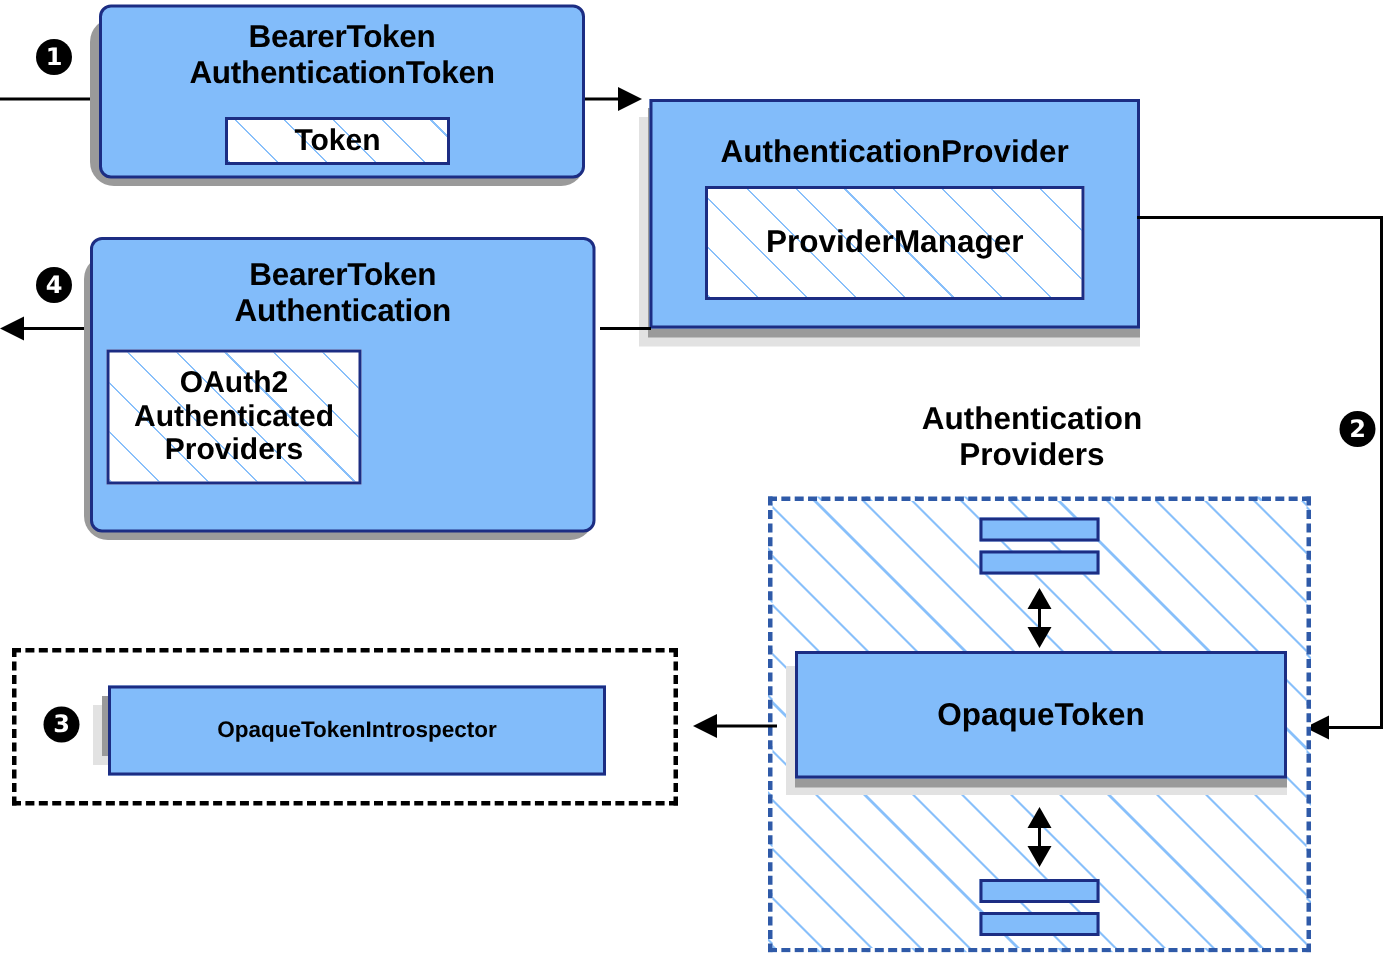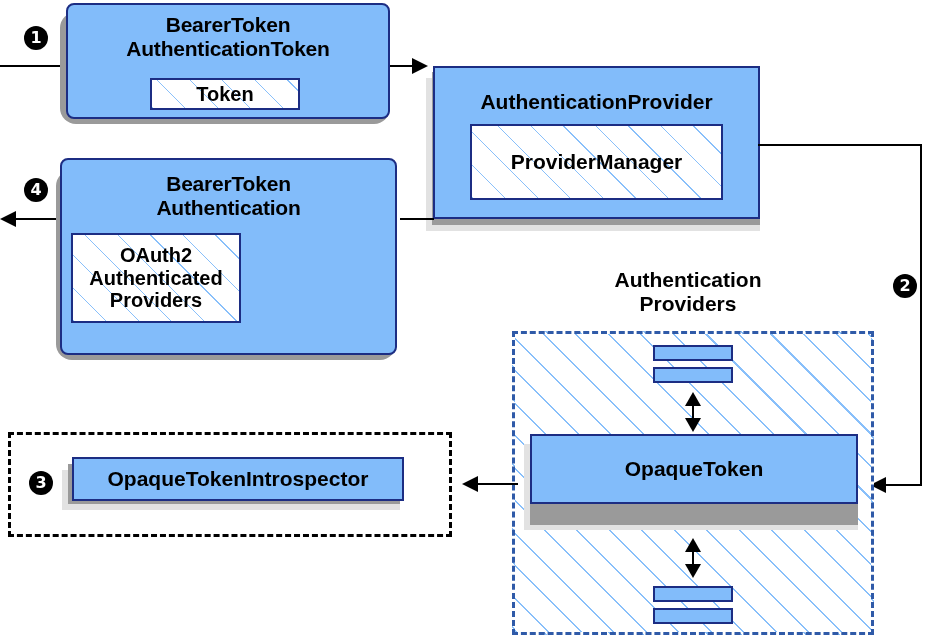--- a/index.html
+++ b/index.html
@@ -217,37 +217,37 @@
 
   <div class="stack-bar" style="left:653px; top:345px; width:80px; height:16px;"></div>
   <div class="stack-bar" style="left:653px; top:367px; width:80px; height:16px;"></div>
 
   <div class="arrow-u" style="left:685px; top:392px;"></div>
   <div class="vline" style="left:692px; top:398px; height:22px;"></div>
   <div class="arrow-d" style="left:685px; top:418px;"></div>
 
   <div class="shadow2" style="left:524px; top:444px; width:334px; height:86px;"></div>
   <div class="shadow" style="left:530px; top:440px; width:328px; height:85px;"></div>
-  <div class="rect-node" style="left:530px; top:434px; width:328px; height:70px; font-size:21px; flex-direction:row;">
+  <div class="rect-node" style="left:530px; top:434px; width:328px; height:85px; font-size:21px; flex-direction:row;">
     <div>OpaqueToken</div>
   </div>
 
   <div class="arrow-u" style="left:685px; top:538px;"></div>
   <div class="vline" style="left:692px; top:544px; height:22px;"></div>
   <div class="arrow-d" style="left:685px; top:564px;"></div>
 
   <div class="stack-bar" style="left:653px; top:586px; width:80px; height:16px;"></div>
   <div class="stack-bar" style="left:653px; top:608px; width:80px; height:16px;"></div>
 
   <div class="hline" style="left:478px; top:483px; width:40px;"></div>
   <div class="arrow-l" style="left:462px; top:476px;"></div>
 
   <div class="dotted-region" style="left:8px; top:432px; width:444px; height:105px;"></div>
 
   <div class="step" style="left:29px; top:471px;">3</div>
 
   <div class="shadow2" style="left:62px; top:470px; width:338px; height:40px;"></div>
   <div class="shadow" style="left:68px; top:464px; width:332px; height:40px;"></div>
-  <div class="rect-node" style="left:72px; top:457px; width:332px; height:44px; font-size:21px;">
+  <div class="rect-node" style="left:72px; top:457px; width:332px; height:60px; font-size:15px;">
     <div>OpaqueTokenIntrospector</div>
   </div>
 
 </div>
 
 </body></html>

